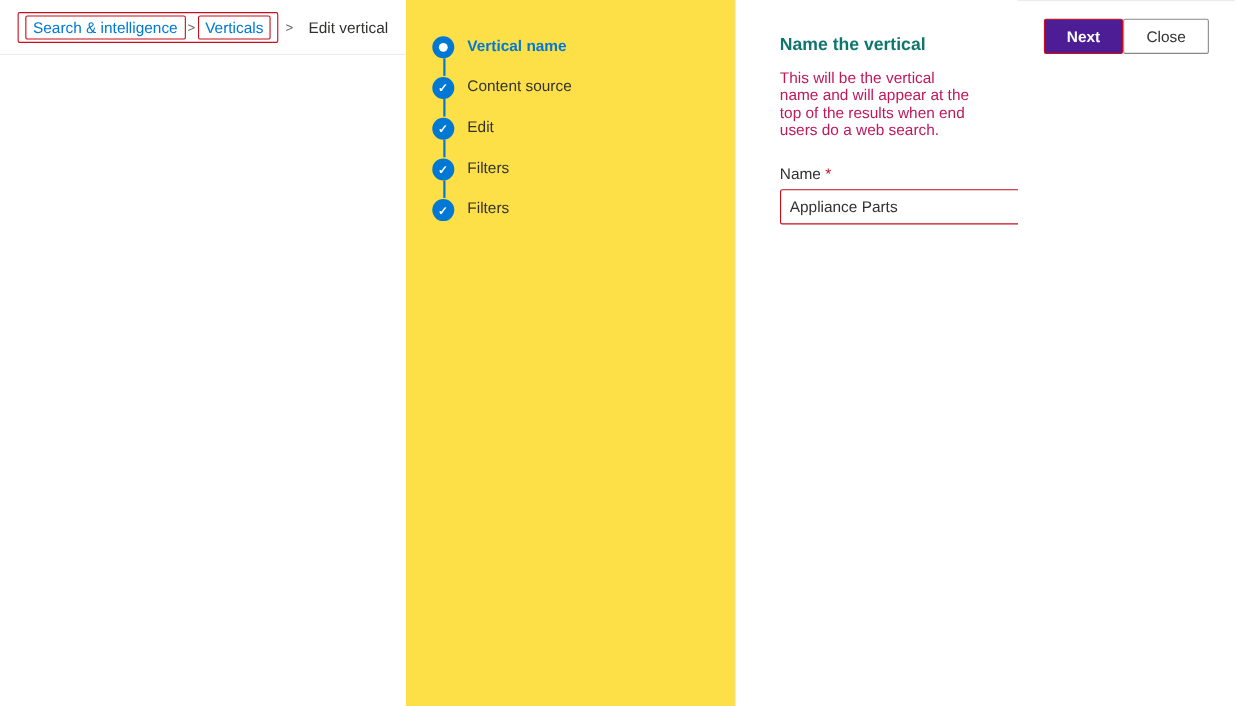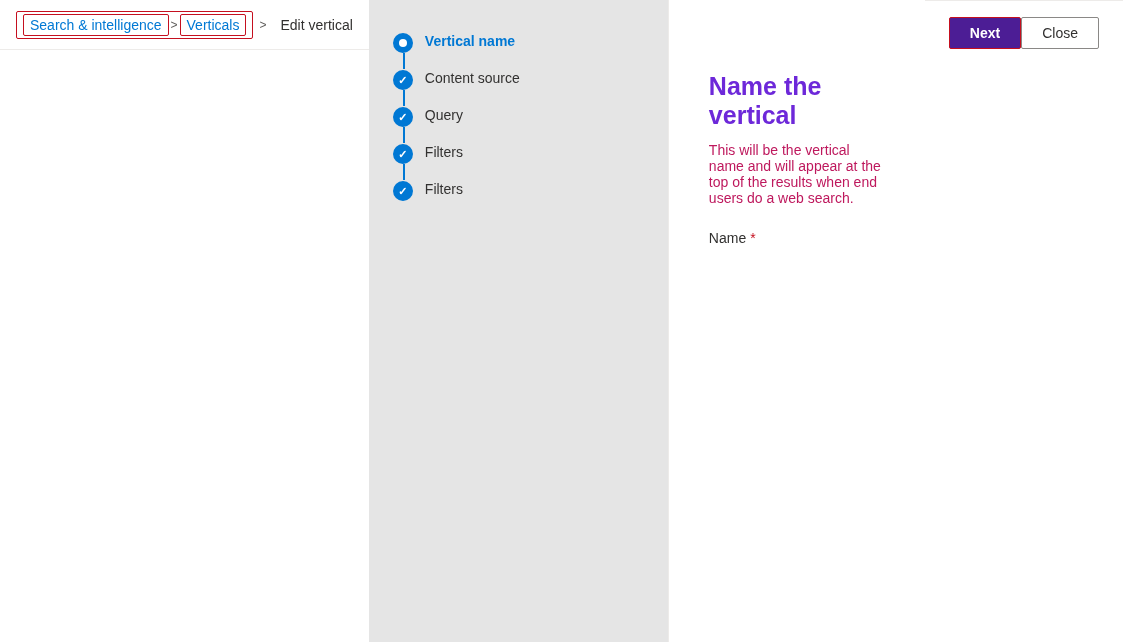--- a/index.html
+++ b/index.html
@@ -75,21 +75,21 @@
       display: flex;
       flex: 1;
       overflow: hidden;
     }
 
     
     .sidebar {
       width: 300px;
       border-right: 1px solid #edebe9;
       padding: 24px 0;
-      background: #e5e5e5;
+      background: #fde047;
       display: flex;
       flex-direction: column;
       gap: 0;
     }
 
     .sidebar-item {
       display: flex;
       align-items: flex-start;
       padding: 8px 24px;
       position: relative;
@@ -153,25 +153,24 @@
 
     
     .content-panel {
       flex: 1;
       padding: 32px 40px;
       background: #fff;
       overflow-y: auto;
     }
 
     .content-title {
-      font-size: 25px;
+      font-size: 16px;
       font-weight: 700;
-      color: #6d28d9;
+      color: #0f766e;
       margin-bottom: 12px;
-      margin-top: 40px;
     }
 
     .content-description {
       font-size: 14px;
       color: #be185d;
       margin-bottom: 24px;
       max-width: 700px;
     }
 
     .form-field {
@@ -278,21 +277,21 @@
         <div class="step-indicator step-complete">
           <span class="step-check">✓</span>
         </div>
         <span class="sidebar-label">Content source</span>
       </div>
 
       <div class="sidebar-item">
         <div class="step-indicator step-complete">
           <span class="step-check">✓</span>
         </div>
-        <span class="sidebar-label">Query</span>
+        <span class="sidebar-label">Edit</span>
       </div>
 
       <div class="sidebar-item">
         <div class="step-indicator step-complete">
           <span class="step-check">✓</span>
         </div>
         <span class="sidebar-label">Filters</span>
       </div>
 
       <div class="sidebar-item">
@@ -305,20 +304,21 @@
 
     <div class="content-panel">
       <h1 class="content-title">Name the vertical</h1>
       <p class="content-description">This will be the vertical name and will appear at the top of the results when end users do a web search.</p>
 
       <div class="form-field">
         <label class="field-label">
           <span>Name</span>
           <span class="required-star">*</span>
         </label>
+        <input type="text" class="text-input" value="Appliance Parts" style="">
       </div>
     </div>
   </div>
 
   <div class="footer">
     <div class="footer-left">
       <button class="btn-next">Next</button>
     </div>
     <div class="footer-right">
       <button class="btn-close">Close</button>

